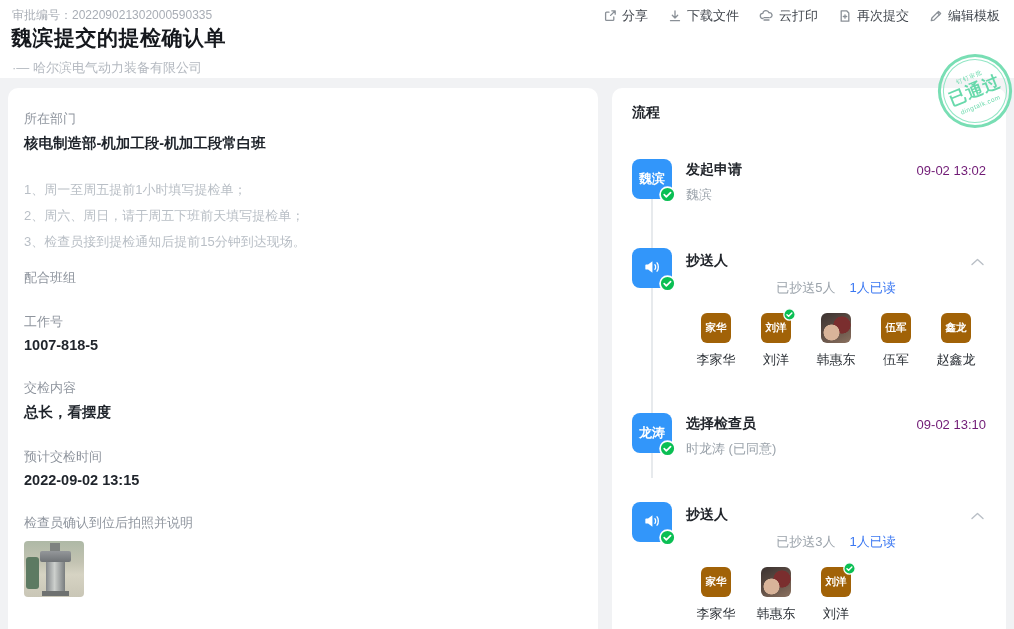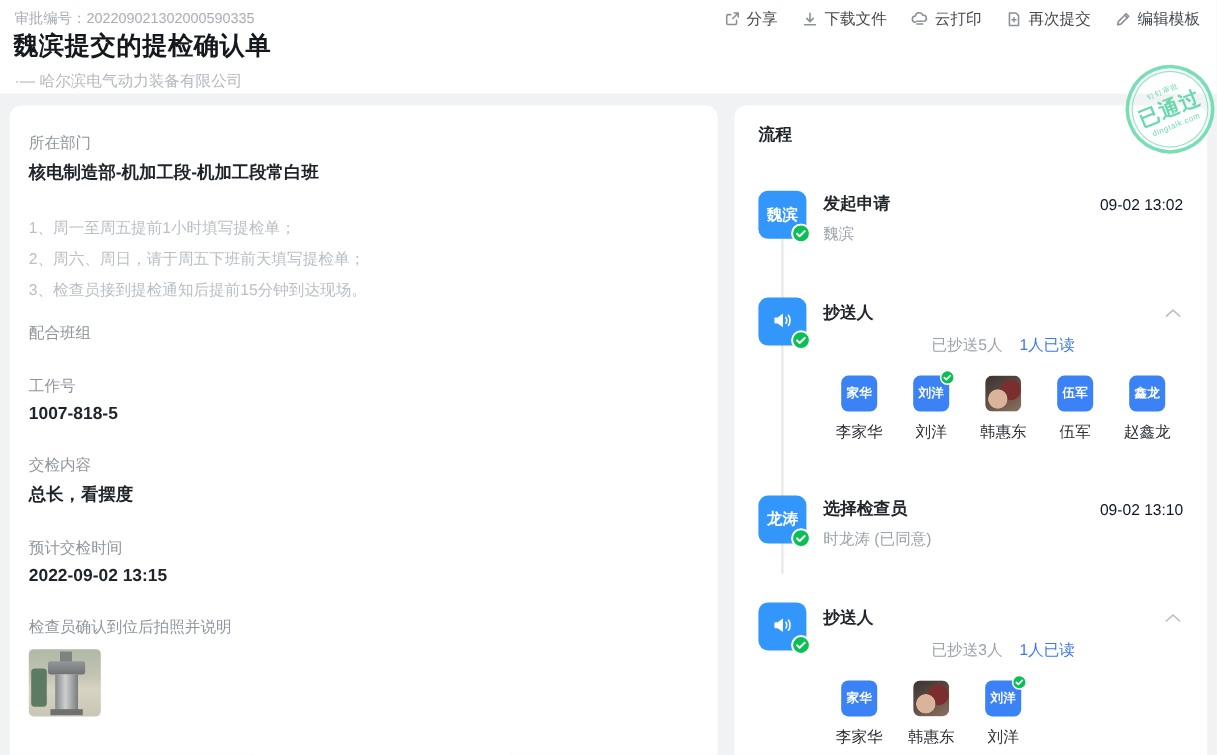--- a/index.html
+++ b/index.html
@@ -43,30 +43,30 @@
   .steps { position:relative; margin-top:37px; }
   .step { display:flex; gap:14px; position:relative; }
   .step + .step { margin-top:44px; }
 
   .step-avatar { position:relative; flex:0 0 40px; width:40px; height:40px; border-radius:8px; background:#3296fa;
     display:flex; align-items:center; justify-content:center; color:#fff; font-size:13px; font-weight:700; letter-spacing:0; }
   .check-badge { position:absolute; right:-4px; bottom:-4px; width:17px; height:17px; }
   .step-body { flex:1; min-width:0; padding-top:2px; }
   .step-head { display:flex; align-items:center; justify-content:space-between; }
   .step-title { font-size:14px; font-weight:700; color:#22262c; }
-  .step-time { font-size:13px; color:#0f172a; }
+  .step-time { font-size:13px; color:#701a75; }
   .step-sub { font-size:13px; color:#9ba3ab; margin-top:7px; }
   .cc-meta { display:flex; gap:14px; margin-top:7px; font-size:13px;justify-content:center; }
   .cc-sent { color:#9ba3ab; }
   .cc-read { color:#3a77f2; cursor:pointer; }
   .chevron { cursor:pointer; padding:2px; }
 
   .people { display:flex; margin-top:16px; }
   .person { width:60px; text-align:center; }
-  .p-avatar { position:relative; width:30px; height:30px; border-radius:6px; background:#3b82f6; margin:0 auto;
+  .p-avatar { position:relative; width:30px; height:30px; border-radius:6px; background:#a16207; margin:0 auto;
     display:flex; align-items:center; justify-content:center; color:#fff; font-size:10.5px; font-weight:700; }
   .p-avatar.photo { background:
       radial-gradient(circle at 35% 65%, #d9b49a 0 28%, transparent 30%),
       radial-gradient(circle at 70% 40%, #7a2e2e 0 30%, transparent 32%),
       linear-gradient(150deg,#3b3230 0%,#5a4a42 45%,#8c7260 100%); }
   .p-read-badge { position:absolute; top:-5px; right:-5px; width:13px; height:13px; }
   .p-name { margin-top:8px; font-size:13px; color:#2b3036; }
 
   
   .stamp { position:absolute; top:-34px; right:-6px; width:74px; height:74px; border-radius:50%;

